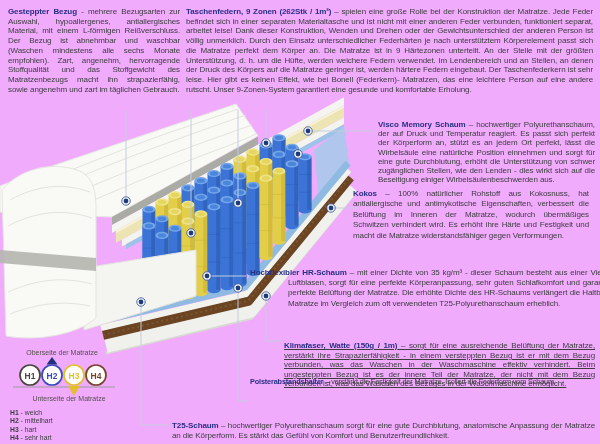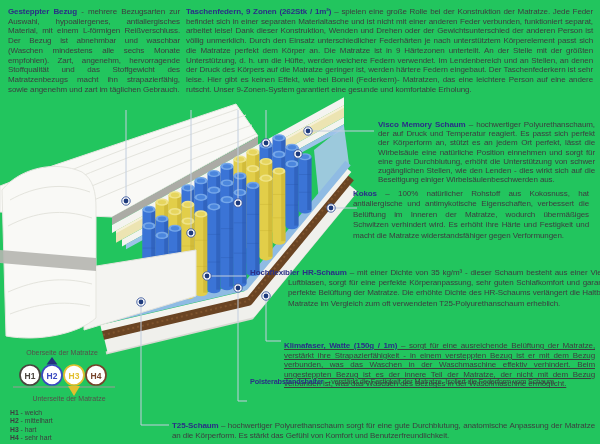--- a/index.html
+++ b/index.html
@@ -1,16 +1,16 @@
 <!DOCTYPE html>
 <html><head>
 <meta charset="utf-8">
 <style>
   html,body{margin:0;padding:0;background:#ffffff;}
-  #stage{position:relative;width:600px;height:444px;overflow:hidden;background:#22c55e;
+  #stage{position:relative;width:600px;height:444px;overflow:hidden;background:#f0abfc;
          font-family:"Liberation Sans", sans-serif;}
   #diagram{position:absolute;left:0;top:0;z-index:1;}
   .para{position:absolute;z-index:2;font-size:8px;line-height:9.7px;text-align:justify;
         color:#3d3d3f;letter-spacing:-0.1px;}
   .para b.h{font-weight:bold;}
   #p-visco{line-height:9.2px;}
   #p-kokos{line-height:10.4px;}
   #p-hr{line-height:10.2px;}
   #p-klima{line-height:9.6px;text-decoration:underline;}
   #p-polster{font-size:7.3px;white-space:nowrap;letter-spacing:-0.15px;}

